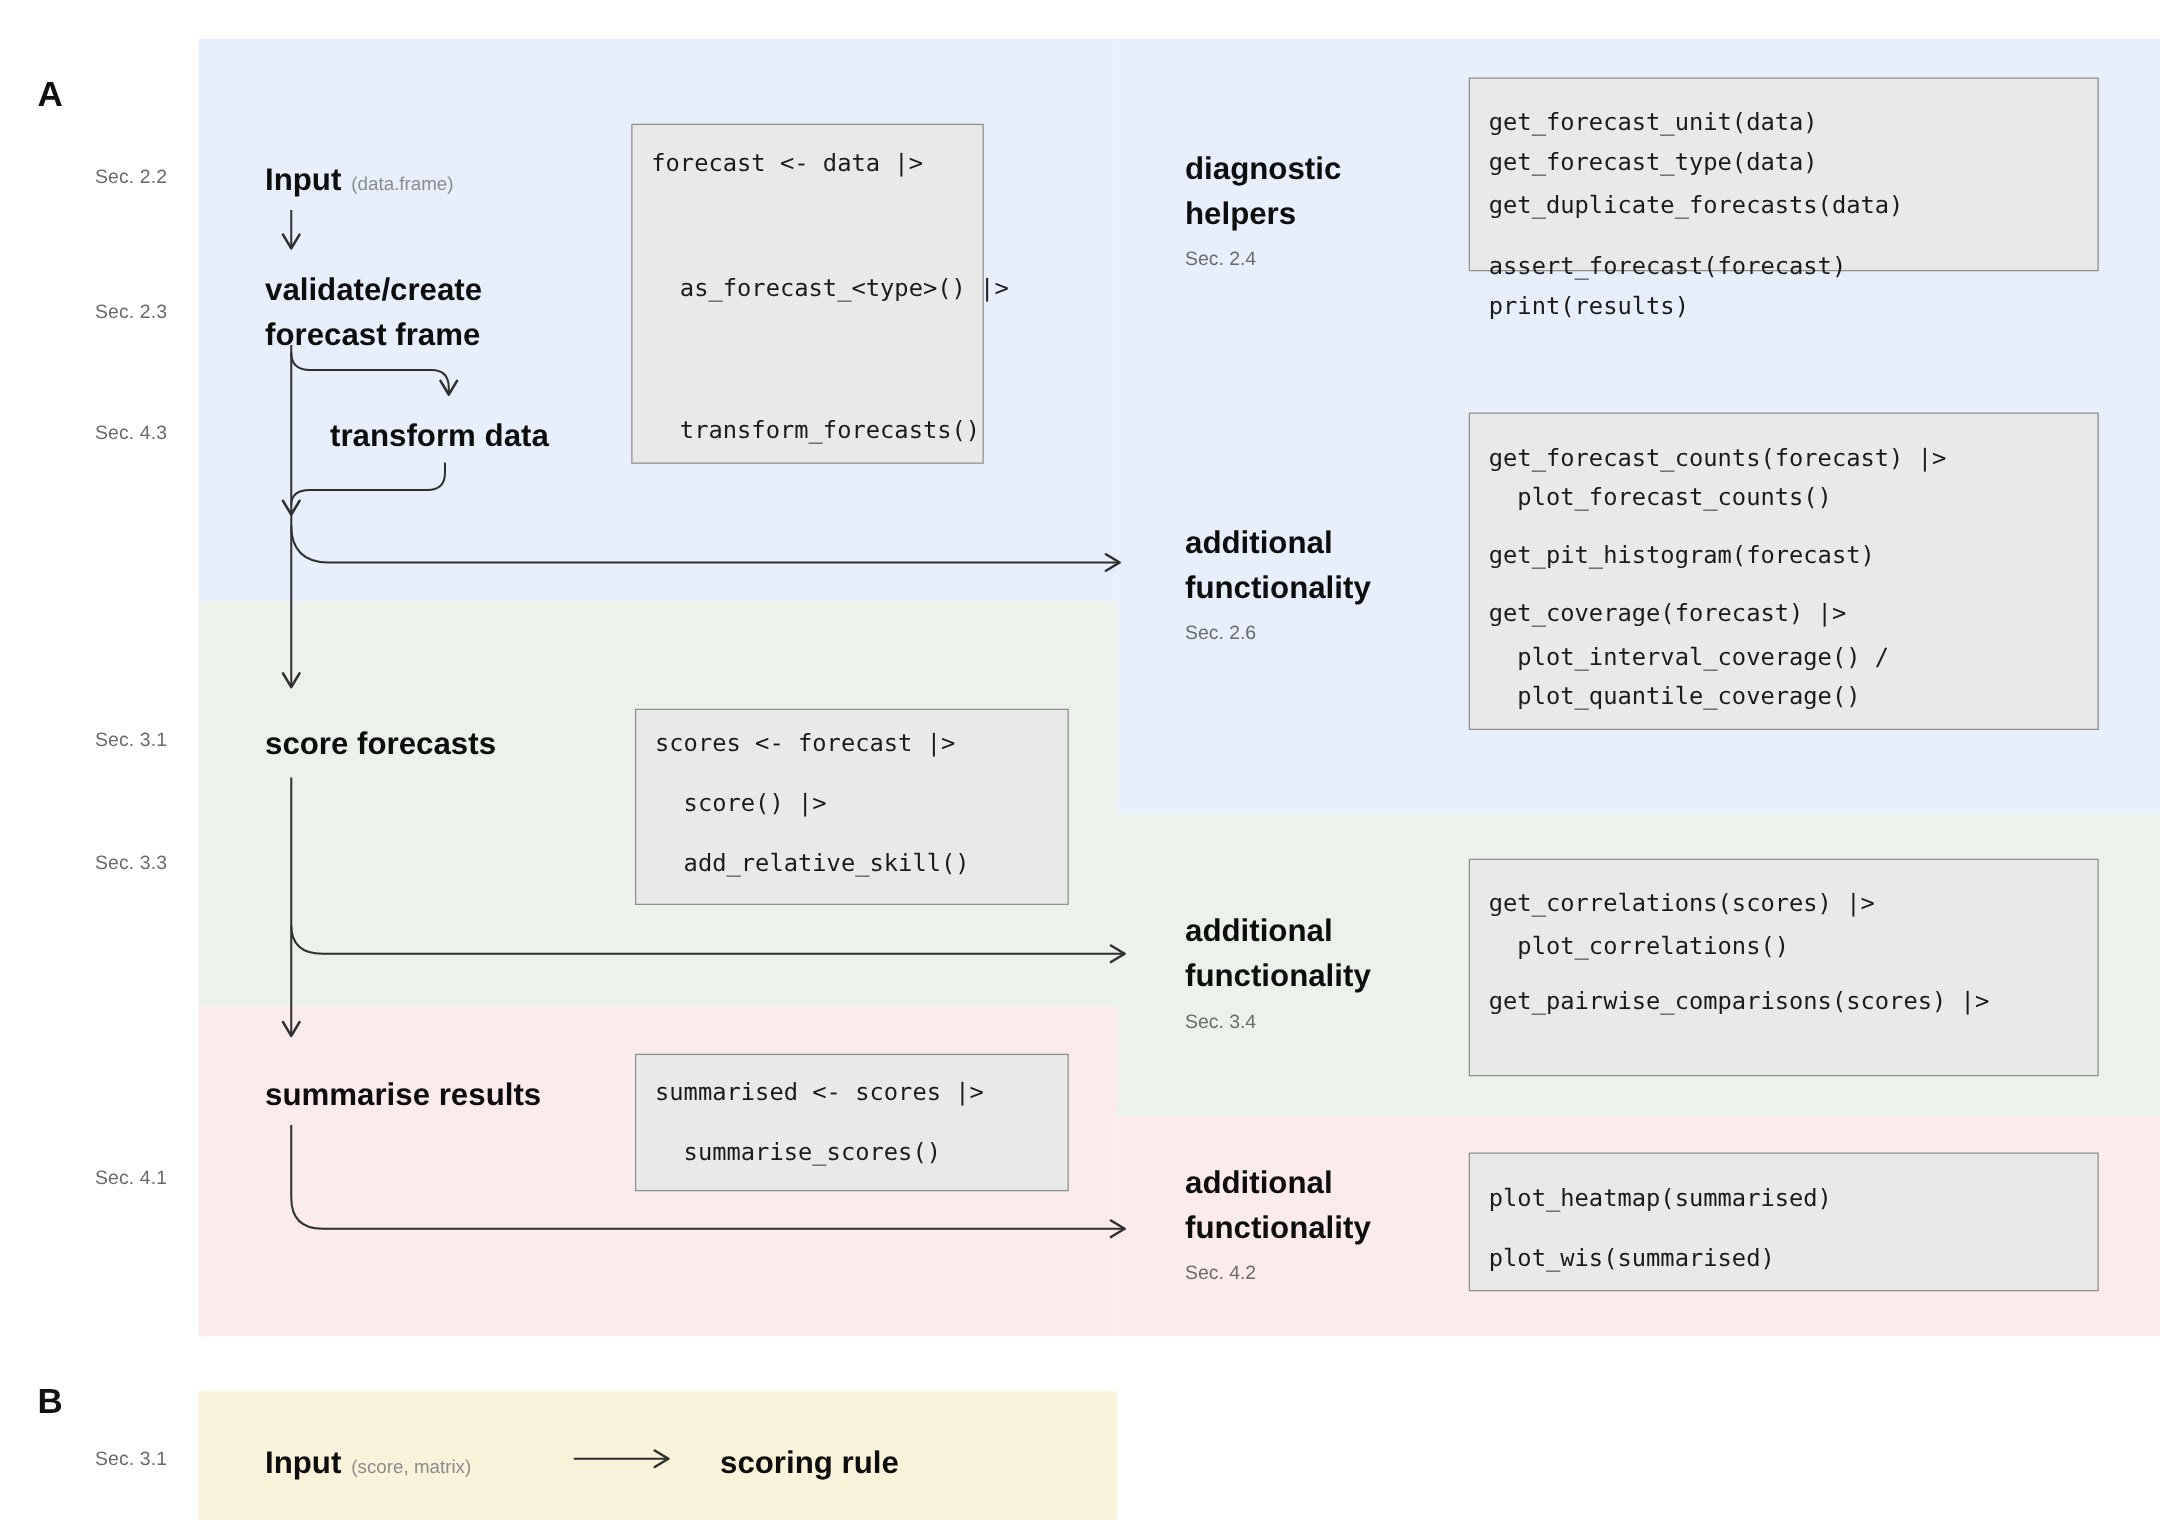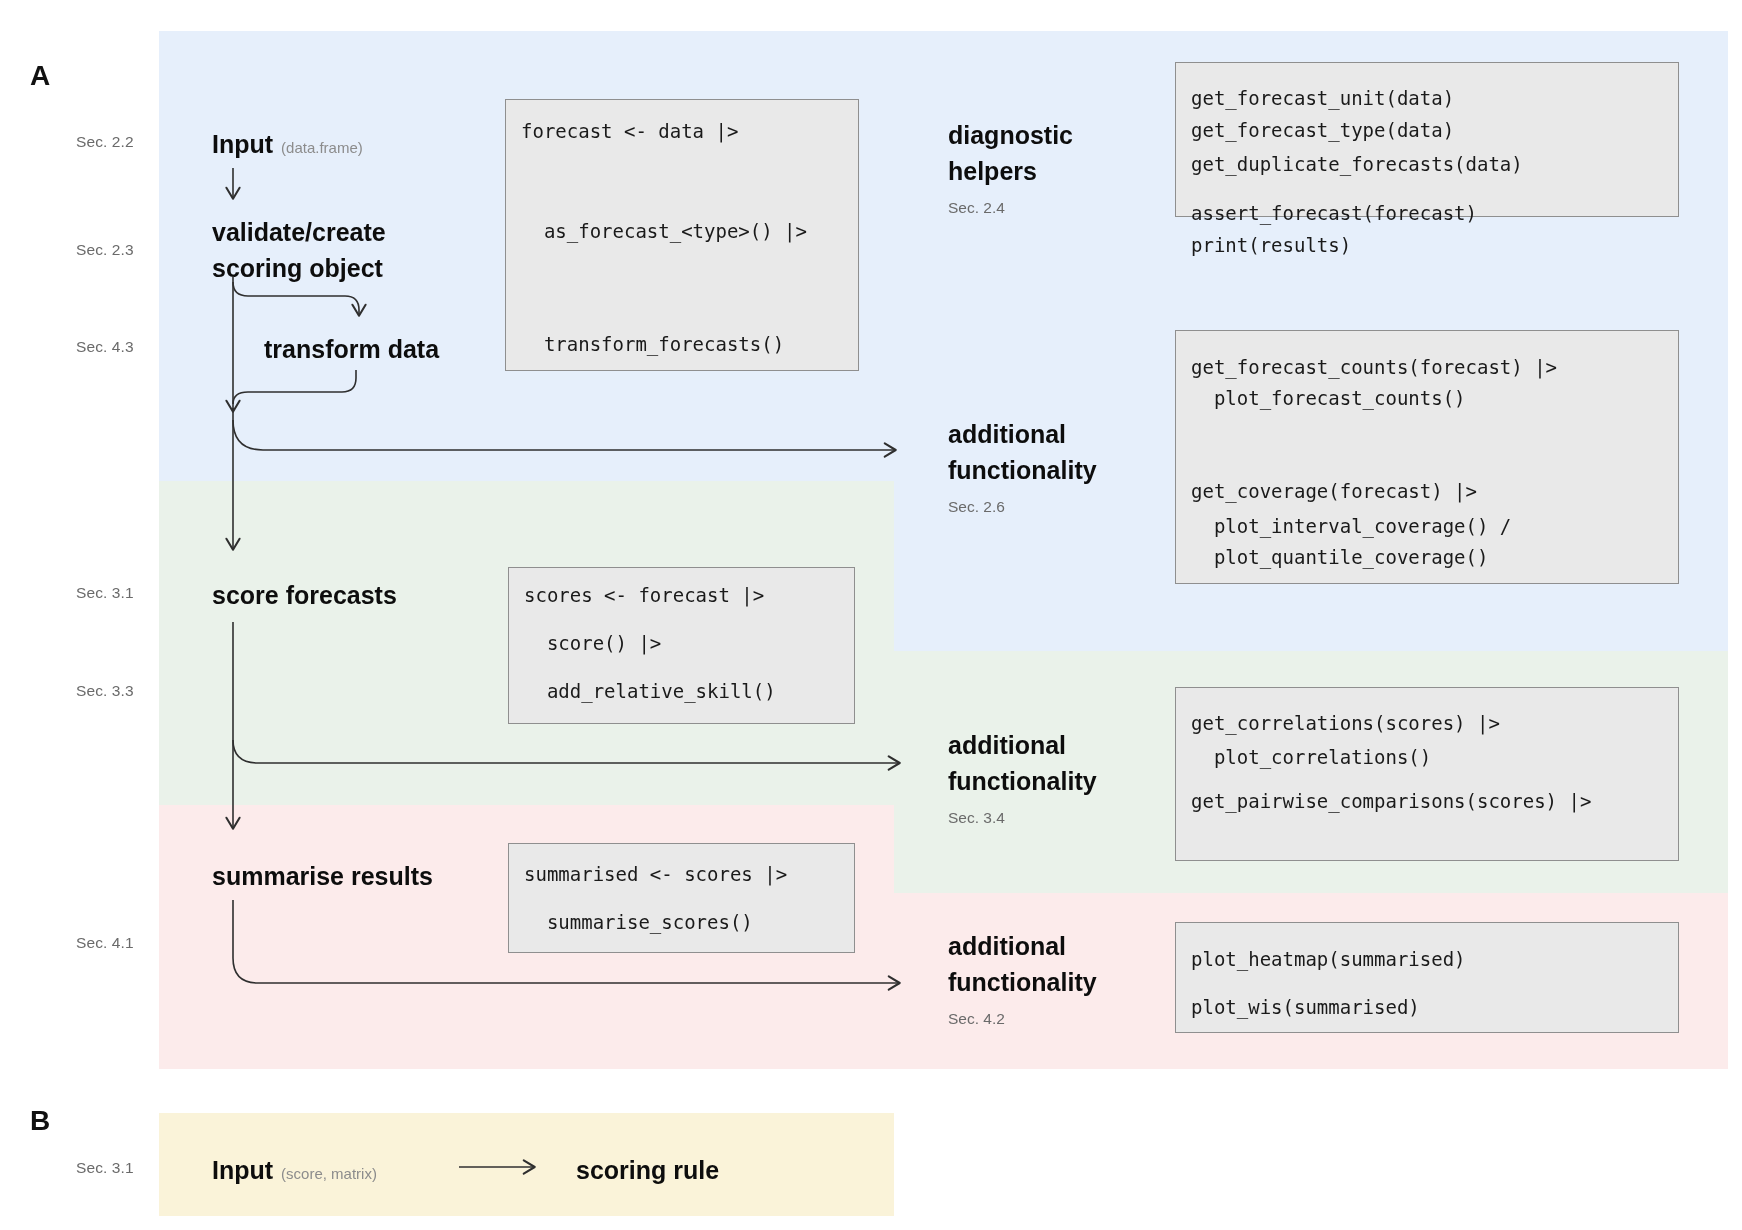--- a/index.html
+++ b/index.html
@@ -40,21 +40,21 @@
 <div class="sec-label" style="left:76px;top:584px">Sec. 3.1</div>
 <div class="sec-label" style="left:76px;top:682px">Sec. 3.3</div>
 <div class="sec-label" style="left:76px;top:934px">Sec. 4.1</div>
 <div class="sec-label" style="left:76px;top:1159px">Sec. 3.1</div>
 
 <div class="flow-title" style="left:212px;top:126px">
   <span>Input</span><span class="annotation">(data.frame)</span>
 </div>
 <div class="flow-title" style="left:212px;top:214px">
   <div>validate/create</div>
-  <div>scoring object</div>
+  <div>forecast frame</div>
 </div>
 <div class="flow-title" style="left:264px;top:331px">transform data</div>
 <div class="flow-title" style="left:212px;top:577px">score forecasts</div>
 <div class="flow-title" style="left:212px;top:858px">summarise results</div>
 
 <div class="side-heading" style="left:948px;top:117px">
   <div class="h-line">diagnostic</div>
   <div class="h-line">helpers</div>
   <div class="sec">Sec. 2.4</div>
 </div>
@@ -67,21 +67,21 @@
   <div class="h-line">additional</div>
   <div class="h-line">functionality</div>
   <div class="sec">Sec. 3.4</div>
 </div>
 <div class="side-heading" style="left:948px;top:928px">
   <div class="h-line">additional</div>
   <div class="h-line">functionality</div>
   <div class="sec">Sec. 4.2</div>
 </div>
 
-<div class="code-box" style="left:505px;top:99px;width:354px;height:272px">
+<div class="code-box" style="left:505px;top:99px;width:282px;height:272px">
   <div class="code-line" style="top:19px">forecast &lt;- data |&gt;</div>
   <div class="code-line" style="top:119px">  as_forecast_&lt;type&gt;() |&gt;</div>
   <div class="code-line" style="top:232px">  transform_forecasts()</div>
 </div>
 <div class="code-box" style="left:508px;top:567px;width:347px;height:157px">
   <div class="code-line" style="top:15px">scores &lt;- forecast |&gt;</div>
   <div class="code-line" style="top:63px">  score() |&gt;</div>
   <div class="code-line" style="top:111px">  add_relative_skill()</div>
 </div>
 <div class="code-box" style="left:508px;top:843px;width:347px;height:110px">
@@ -92,20 +92,21 @@
 <div class="code-box" style="left:1175px;top:62px;width:504px;height:155px">
   <div class="code-line" style="top:23px">get_forecast_unit(data)</div>
   <div class="code-line" style="top:55px">get_forecast_type(data)</div>
   <div class="code-line" style="top:89px">get_duplicate_forecasts(data)</div>
   <div class="code-line" style="top:138px">assert_forecast(forecast)</div>
   <div class="code-line" style="top:170px">print(results)</div>
 </div>
 <div class="code-box" style="left:1175px;top:330px;width:504px;height:254px">
   <div class="code-line" style="top:24px">get_forecast_counts(forecast) |&gt;</div>
   <div class="code-line" style="top:55px">  plot_forecast_counts()</div>
+  <div class="code-line" style="top:101px">get_pit_histogram(forecast)</div>
   <div class="code-line" style="top:148px">get_coverage(forecast) |&gt;</div>
   <div class="code-line" style="top:183px">  plot_interval_coverage() /</div>
   <div class="code-line" style="top:214px">  plot_quantile_coverage()</div>
 </div>
 <div class="code-box" style="left:1175px;top:687px;width:504px;height:174px">
   <div class="code-line" style="top:23px">get_correlations(scores) |&gt;</div>
   <div class="code-line" style="top:57px">  plot_correlations()</div>
   <div class="code-line" style="top:101px">get_pairwise_comparisons(scores) |&gt;</div>
 </div>
 <div class="code-box" style="left:1175px;top:922px;width:504px;height:111px">

